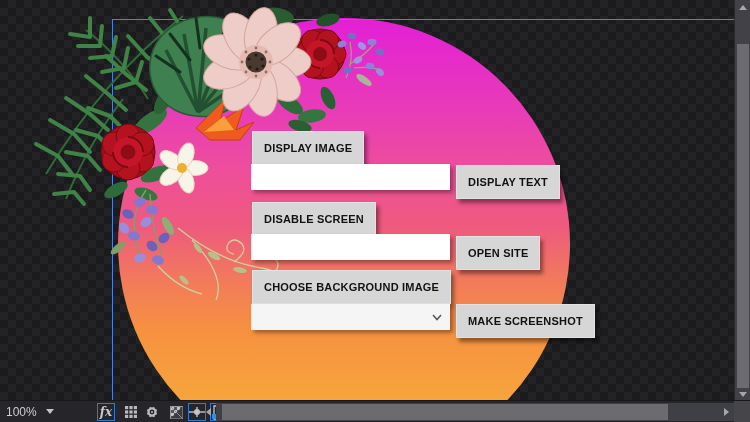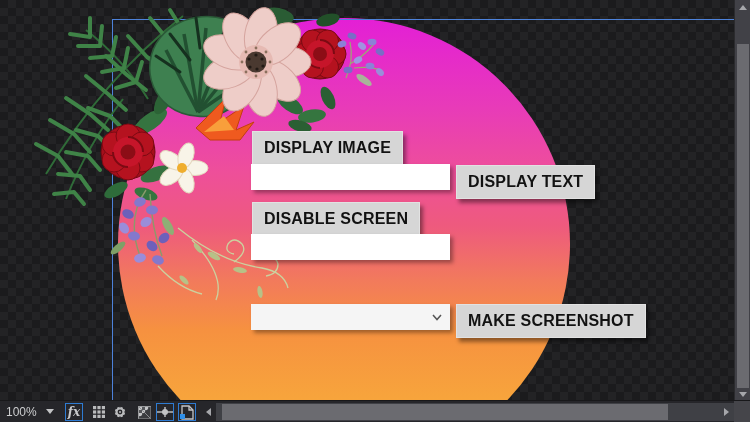--- a/index.html
+++ b/index.html
@@ -20,21 +20,21 @@
     background:linear-gradient(180deg,#e31fd6 0%, #e83bb8 20%, #ee4f9a 34%,
                #ee5a7e 46%, #f27a5c 58%, #f69140 69%, #f7a43c 84%, #f8a93c 100%);
   }
   .guide-h { position:absolute; left:112px; top:19px; width:622px; height:1px; background:#4d82da; }
   .guide-v { position:absolute; left:112px; top:19px; width:1px; height:381px; background:#4d82da; }
   .flowers { position:absolute; left:28px; top:4px; }
 
   
   .btn {
     position:absolute; height:25px; background:#d6d6d6; border:1px solid #e2e2e2;
-    color:#121212; font-weight:bold; font-size:16px; letter-spacing:.2px;
+    color:#121212; font-weight:bold; font-size:11px; letter-spacing:.2px;
     display:flex; align-items:center; padding:16px 11px; white-space:nowrap;
     box-shadow:3px 4px 4px rgba(0,0,0,.42); cursor:default;
   }
   .text-input {
     position:absolute; width:199px; height:26px; background:#ffffff; border:none;
     box-shadow:3px 3px 4px rgba(0,0,0,.35); padding:0 6px; font-size:14px;
     font-family:"Liberation Sans",sans-serif;
   }
   .dropdown {
     position:absolute; left:251px; top:304px; width:199px; height:26px; background:#f5f5f5;
@@ -51,21 +51,21 @@
   .tri-down  { border-left:4px solid transparent; border-right:4px solid transparent; border-top:5px solid #a6a7ab; left:4px; bottom:3px; }
 
   
   .statusbar { position:absolute; left:0; top:400px; width:750px; height:24px;
                background:#26262a; border-top:1px solid #18181a; }
   .zoom-ctrl { position:absolute; left:6px; top:0; height:21px; display:flex;
                align-items:center; gap:9px; color:#cdced0; font-size:12px; cursor:default; }
   .zoom-caret { width:0; height:0; border-left:4px solid transparent; border-right:4px solid transparent;
                 border-top:5px solid #c3c4c6; }
   .tool { position:absolute; top:2px; width:18px; height:18px; display:flex;
-          align-items:center; justify-content:center; }
+          align-items:center; justify-content:center;margin-left:32px; }
   .tool.active { border:1px solid #2e7bd2; }
   .fx-text { font:italic bold 12px "DejaVu Serif", serif; color:#c9cacc; }
 
   .hscroll-track { position:absolute; left:216px; top:2px; width:518px; height:18px; background:#3f4045; }
   .hscroll-thumb { position:absolute; left:6px; top:1px; width:446px; height:16px; background:#6b6b70; }
   .tri-left  { border-top:4px solid transparent; border-bottom:4px solid transparent;
                border-right:5px solid #a6a7ab; left:206px; top:7px; }
   .tri-right { border-top:4px solid transparent; border-bottom:4px solid transparent;
                border-left:5px solid #a6a7ab; right:5px; top:5px; }
   .scroll-corner { position:absolute; right:0; top:0; width:16px; height:21px; background:#45454a; }
@@ -282,21 +282,23 @@
     <div class="btn" style="left:252px;top:131px">DISPLAY IMAGE</div>
 
     <input class="text-input" style="left: 251px; top: 164px;" type="text" value="">
 
     <div class="btn" style="left:252px;top:202px">DISABLE SCREEN</div>
 
     <div class="btn" style="left:456px;top:165px">DISPLAY TEXT</div>
 
     <input class="text-input" style="left: 251px; top: 234px;" type="text" value="">
 
-
+    <div class="btn" style="left:456px;top:236px">OPEN SITE</div>
+
+    <div class="btn" style="left:252px;top:270px">CHOOSE BACKGROUND IMAGE</div>
 
     <div class="dropdown">
       <span></span>
       <svg width="10" height="7" viewBox="0 0 10 7">
         <path d="M1,1 L5,5.5 L9,1" stroke="#555" stroke-width="1.5" fill="none"></path>
       </svg>
     </div>
 
     <div class="btn" style="left:456px;top:304px;height:20px">MAKE SCREENSHOT</div>
   </div>

